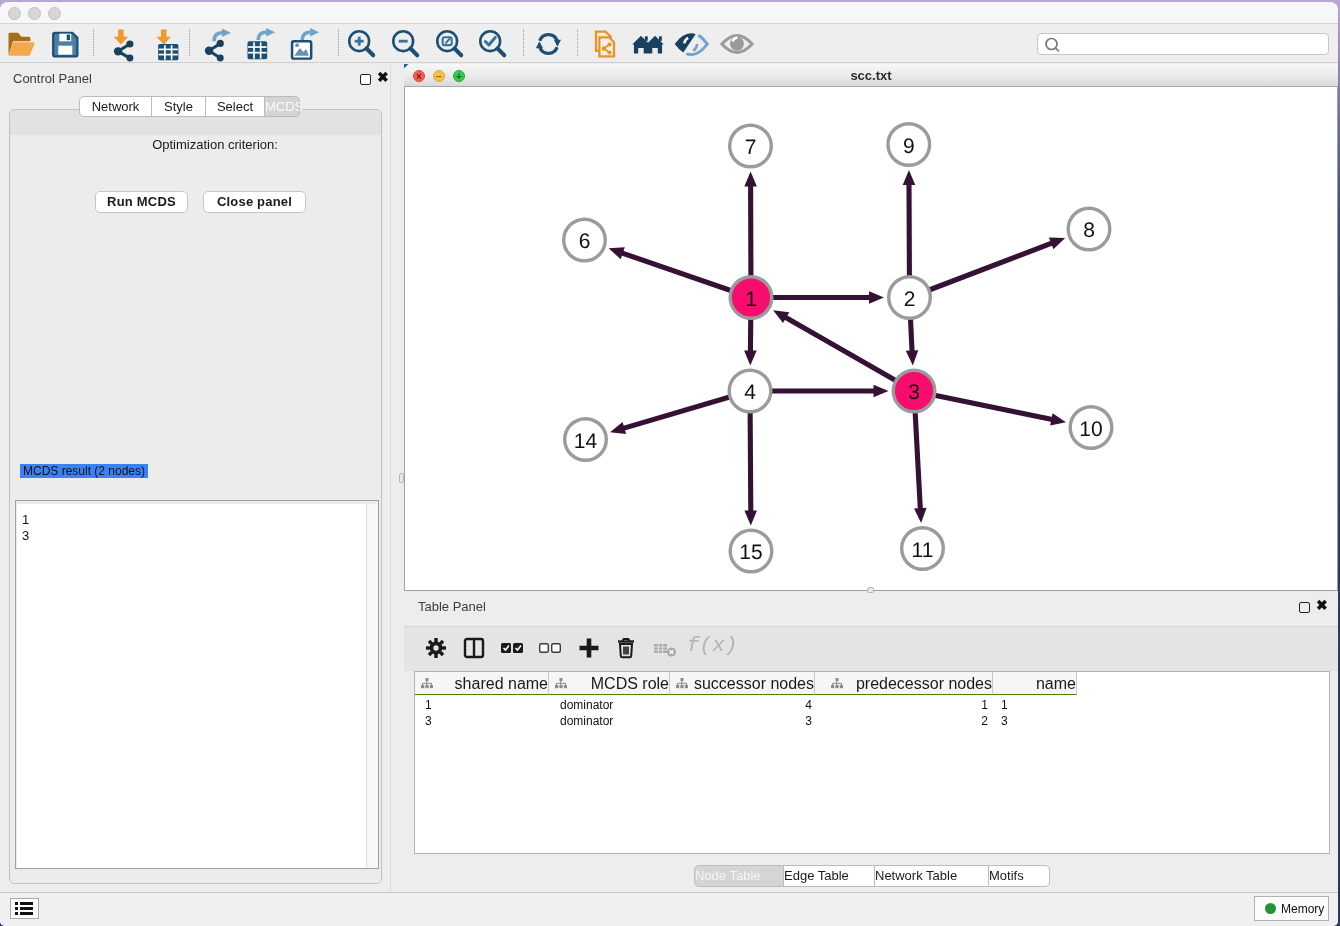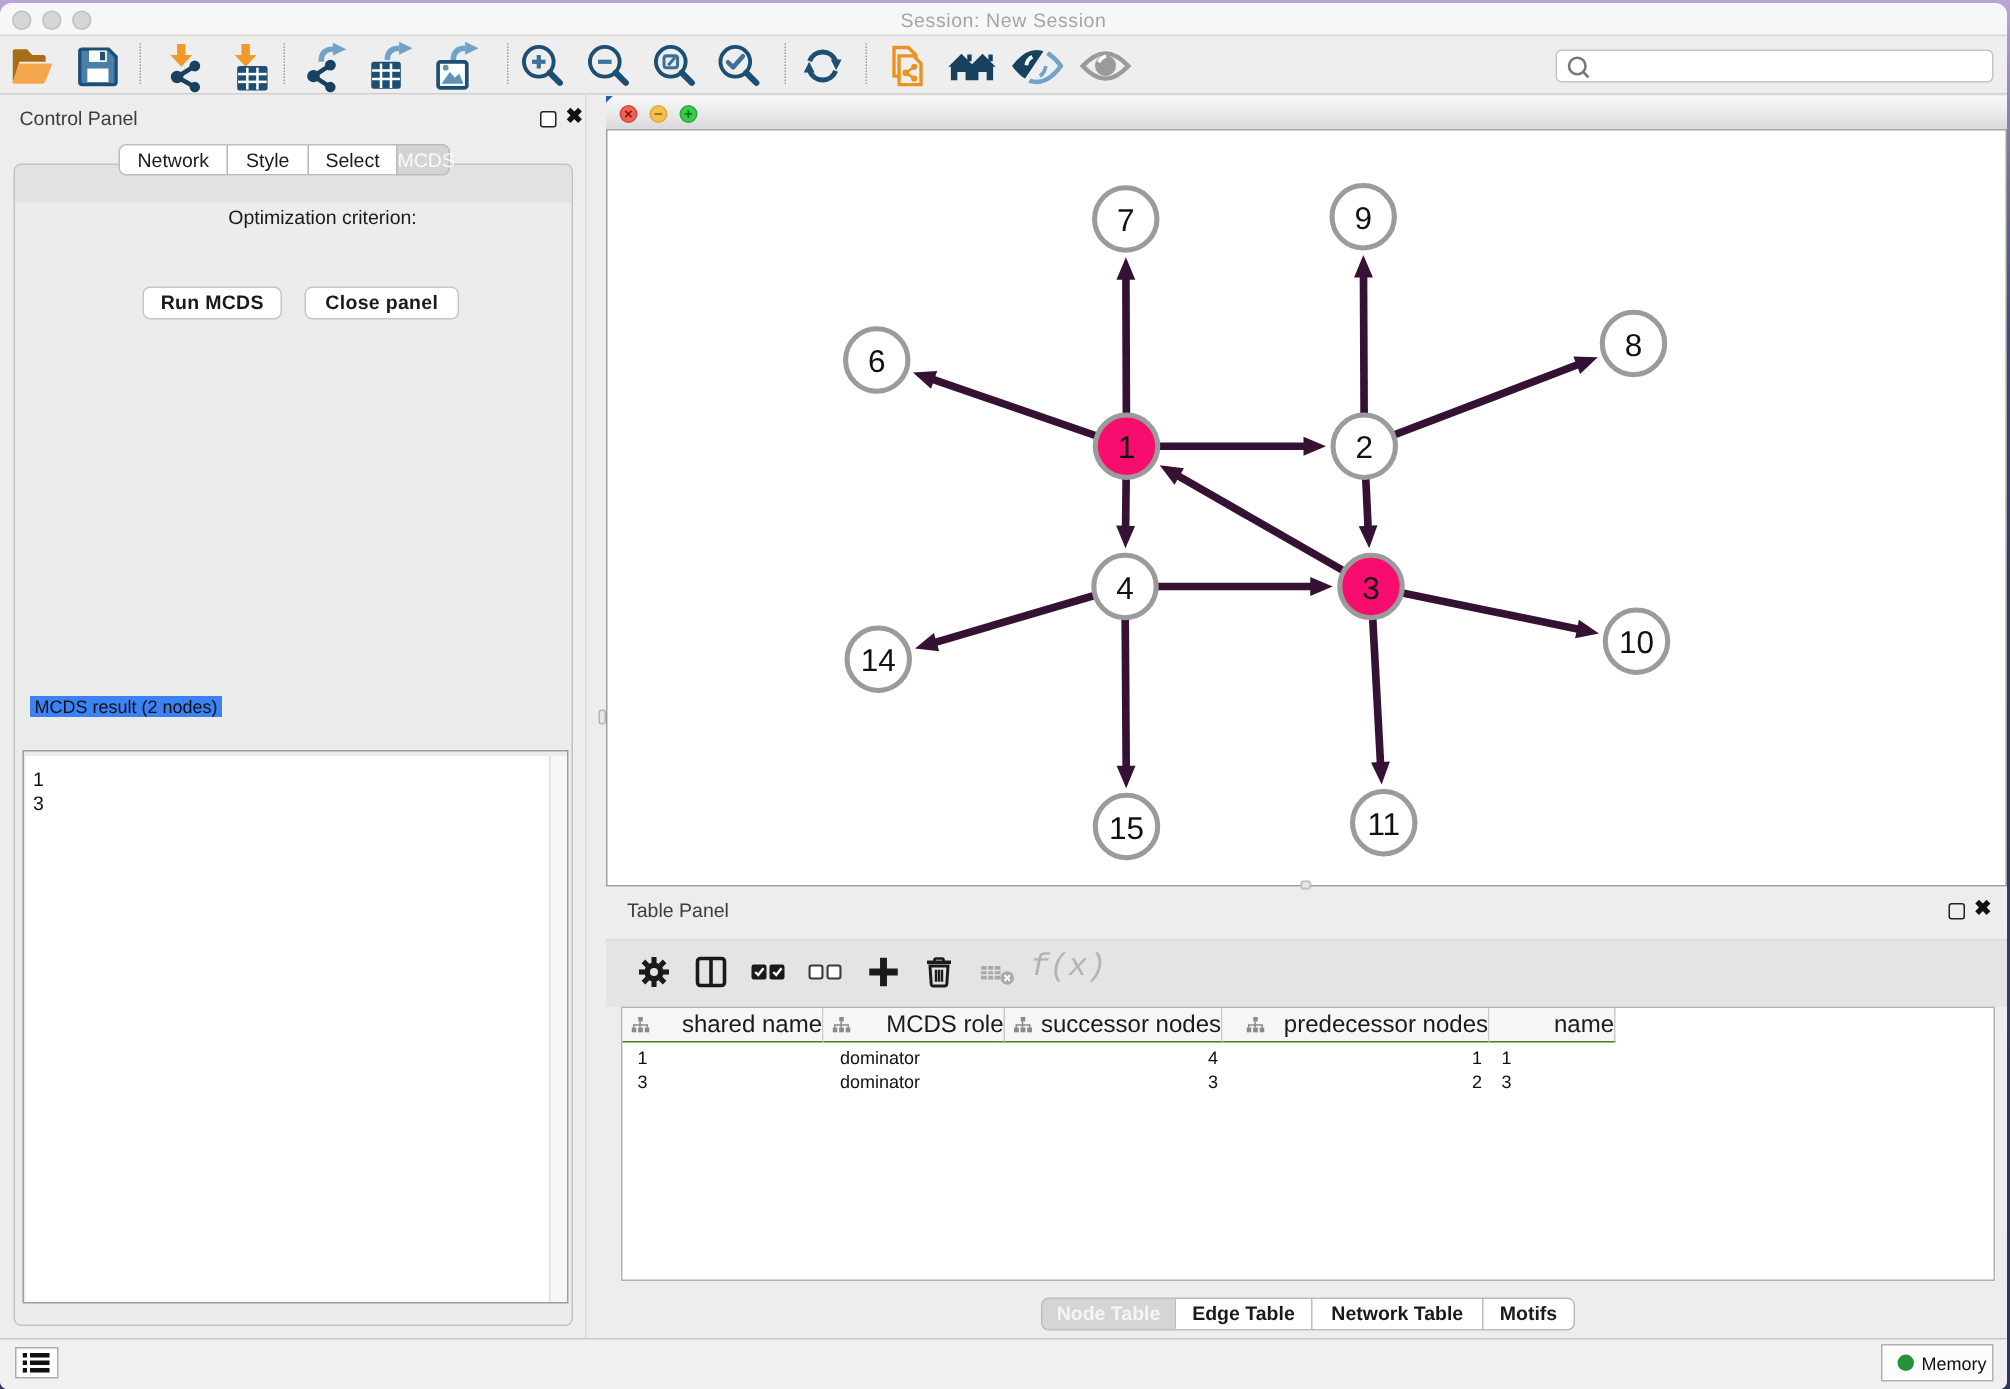--- a/index.html
+++ b/index.html
@@ -35,32 +35,31 @@
 #nettitle{position:absolute;left:404px;top:64px;width:934px;height:23px;background:linear-gradient(180deg,#f7f7f7 0%,#ededed 45%,#d9d9d9 100%);border-bottom:1px solid #a8a8a8}
 #nettitle-text{position:absolute;left:404px;top:68px;width:934px;text-align:center;font-size:13px;font-weight:bold;color:#2c2c2c}
 .wl{position:absolute;top:70px;width:12px;height:12px;border-radius:50%;font-size:10px;font-weight:bold;text-align:center;line-height:11px}
 #tp-title{position:absolute;left:418px;top:599px;font-size:13px;color:#3c3c3c}
 #tp-min{position:absolute;left:1299px;top:602px;width:11px;height:11px;border:1.5px solid #222;border-radius:2px;background:#eee}
 #tp-x{position:absolute;left:1316px;top:597px;font-size:14px;color:#111;font-weight:bold}
 #tp-toolbar{position:absolute;left:404px;top:626px;width:934px;height:45px;background:#e4e4e4;border-top:1px solid #d9d9d9}
 #tbl{position:absolute;left:414px;top:671px;width:916px;height:183px;background:#fff;border:1px solid #b3b3b3}
 .th{position:absolute;top:672px;height:23px;background:#f6f6f6;border-right:1px solid #c9c9c9;border-bottom:1px solid #4d7c0f;font-size:16px;color:#1a1a1a;text-align:right;line-height:23px}
 .td{position:absolute;font-size:12px;color:#111;height:16px;line-height:16px}
-.btab{position:absolute;top:865px;height:22px;background:#fff;border:1px solid #bcbcbc;font-size:13px;font-weight:bold;color:#1a1a1a;text-align:center;line-height:20px}
+.btab{position:absolute;top:865px;height:22px;background:#fff;border:1px solid #bcbcbc;font-size:13px;font-weight:normal;color:#1a1a1a;line-height:20px}
 .handle{position:absolute;background:#e8e8e8;border:1px solid #b5b5b5;border-radius:2px}
 </style></head>
 <body>
 <div id="win">
     <div id="c">
 <div id="titlebar">
         <div class="tl" style="left:8px"></div>
         <div class="tl" style="left:28px"></div>
         <div class="tl" style="left:48px"></div>
       </div>
-<div id="wintitle">Session: New Session</div>
 <div id="toolbar"></div>
 <div class="sep" style="left:93px"></div>
 <div class="sep" style="left:189px"></div>
 <div class="sep" style="left:338px"></div>
 <div class="sep" style="left:523px"></div>
 <div class="sep" style="left:577px"></div>
 <div id="searchbox">
         <svg width="20" height="20" style="position:absolute;left:5px;top:2px" viewBox="0 0 20 20">
           <circle cx="8.5" cy="8" r="5.5" fill="none" stroke="#777" stroke-width="1.7"></circle>
           <line x1="12.5" y1="12" x2="16" y2="15.5" stroke="#777" stroke-width="1.7"></line>
@@ -234,20 +233,21 @@
           </g>
         </svg>
       </div>
 <div id="membtn">
         <div id="memdot"></div>
         <div id="memtext">Memory</div>
       </div>
 
 <div id="netframe"></div>
 <div id="nettitle"></div>
+<div id="nettitle-text">scc.txt</div>
 <svg style="position:absolute;left:404px;top:64px" width="8" height="8" viewBox="0 0 8 8">
         <path d="M0 0 L4.5 0 L0 4.5 Z" fill="#2a5daa"></path>
       </svg>
 <div class="wl" style="left:413px;top:70px;background:#ee6156;border:1px solid #d1493e;color:#8c1308">×</div>
 <div class="wl" style="left:433px;top:70px;background:#f5bf4f;border:1px solid #dfa73b;color:#9a6311">−</div>
 <div class="wl" style="left:453px;top:70px;background:#39c94e;border:1px solid #24ab38;color:#0a6e15">+</div>
 <svg id="graph" style="position:absolute;left:405px;top:87px;transform:translateZ(0)" text-rendering="geometricPrecision" width="933" height="503" viewBox="0 0 933 503">
 <line x1="346.0" y1="210.5" x2="345.6" y2="97.5" stroke="#351233" stroke-width="5.1"></line>
 <polygon points="345.6,84.5 351.9,99.5 339.3,99.5" fill="#351233"></polygon>
 <line x1="346.0" y1="210.5" x2="215.9" y2="165.6" stroke="#351233" stroke-width="5.1"></line>

